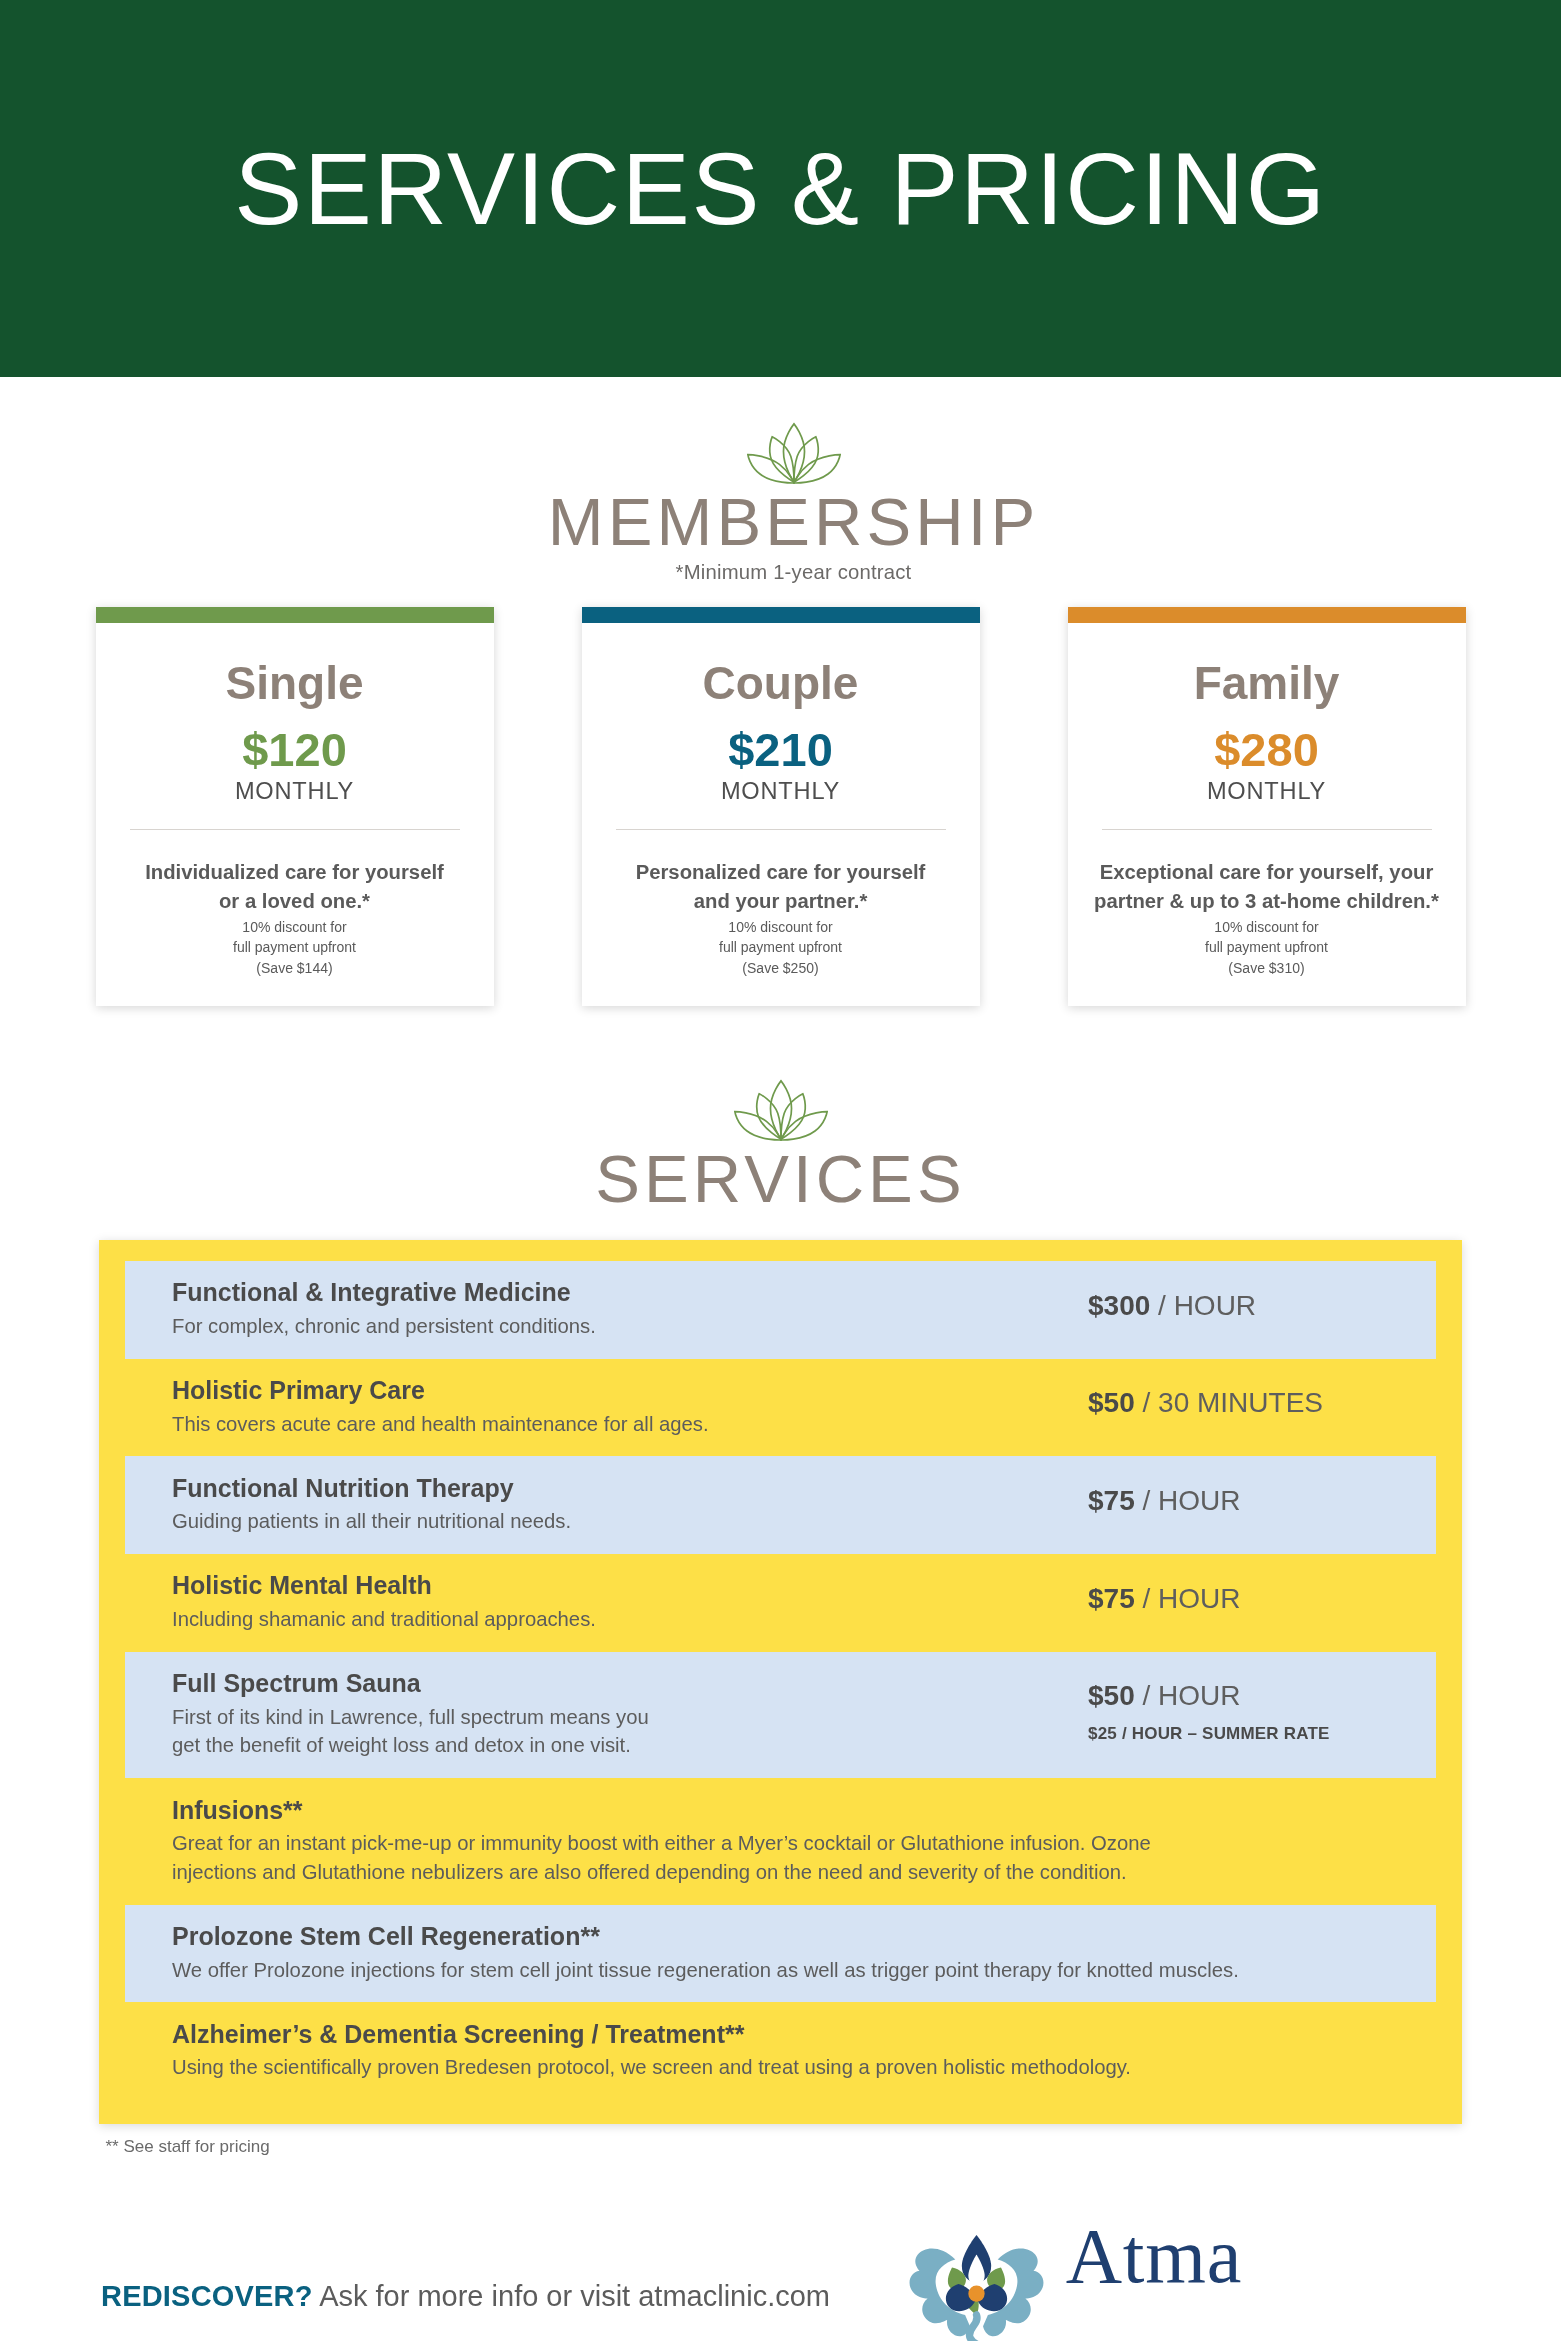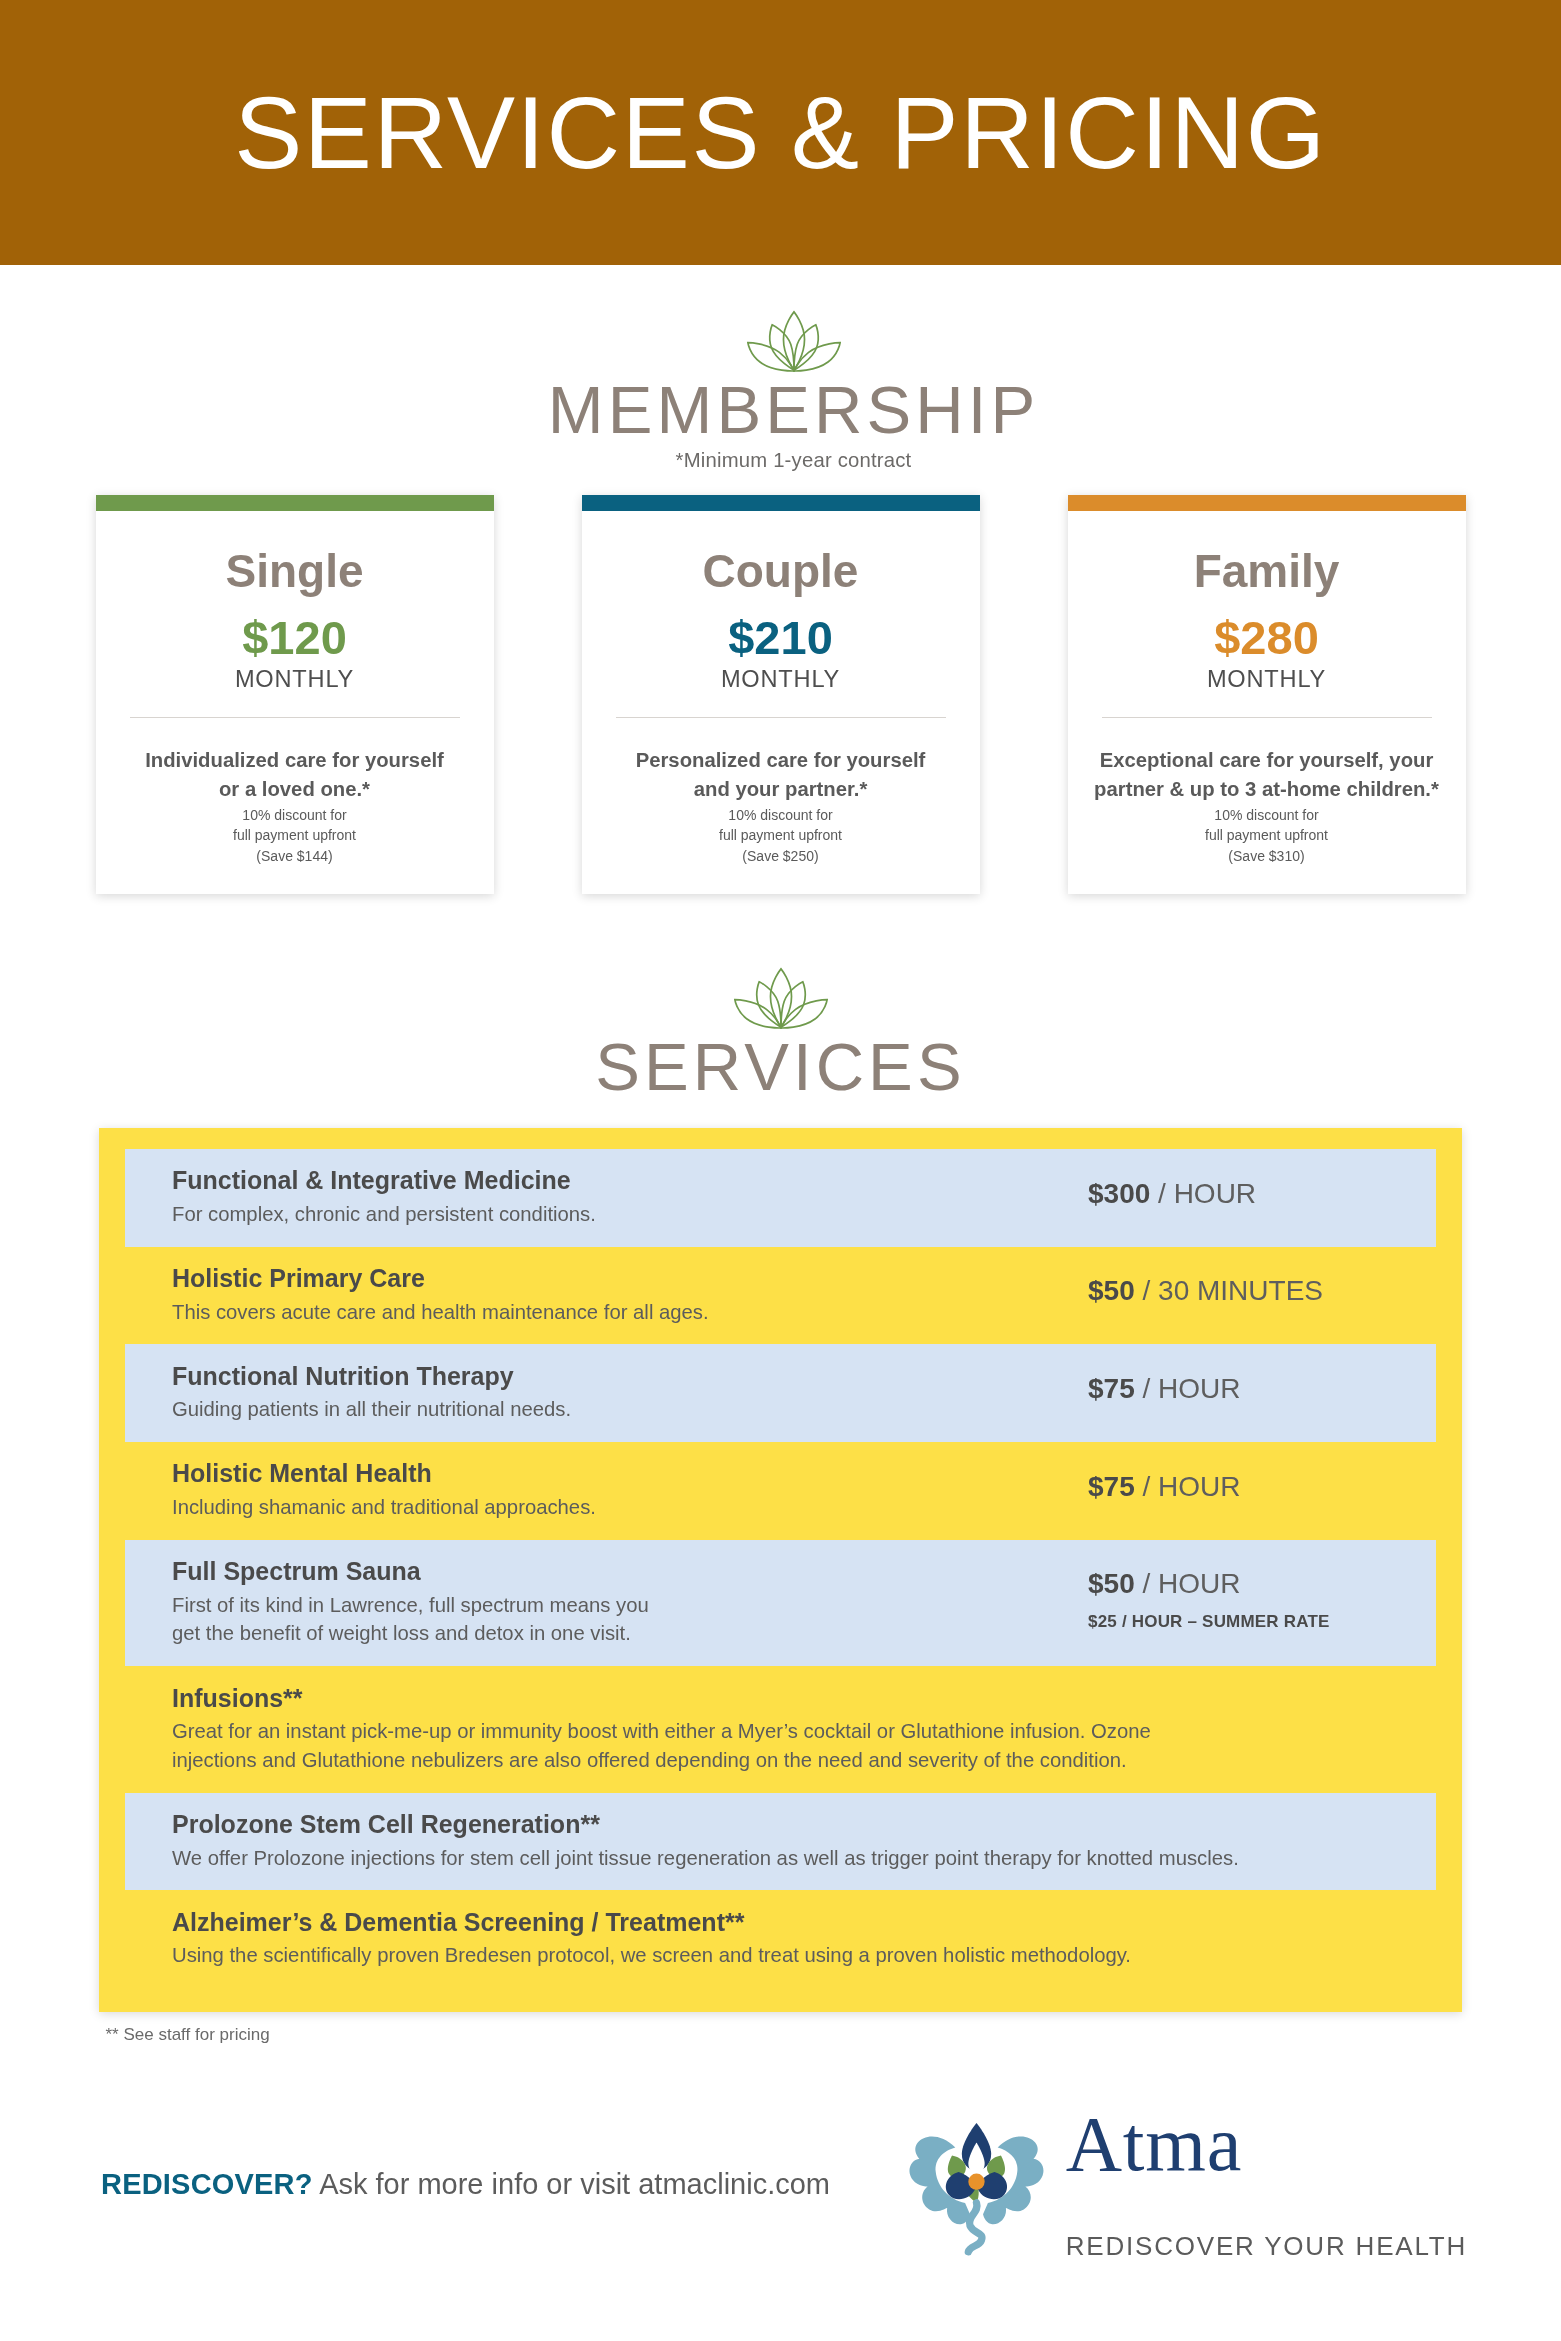--- a/index.html
+++ b/index.html
@@ -4,22 +4,22 @@
 <style>
   * { margin:0; padding:0; box-sizing:border-box; }
   html,body { width:1561px; height:2342px; background:#ffffff; }
   body {
     font-family:"Liberation Sans", sans-serif;
     -webkit-font-smoothing:antialiased;
   }
 
   
   .header {
-    width:1561px; height:265px;
-    background:#a16207;
+    width:1561px; height:377px;
+    background:#14532d;
     display:flex; align-items:center; justify-content:center;
   }
   .header-title {
     color:#ffffff;
     font-size:102px;
     font-weight:300;
     letter-spacing:1.6px;
     line-height:1;
     white-space:nowrap;
   }

